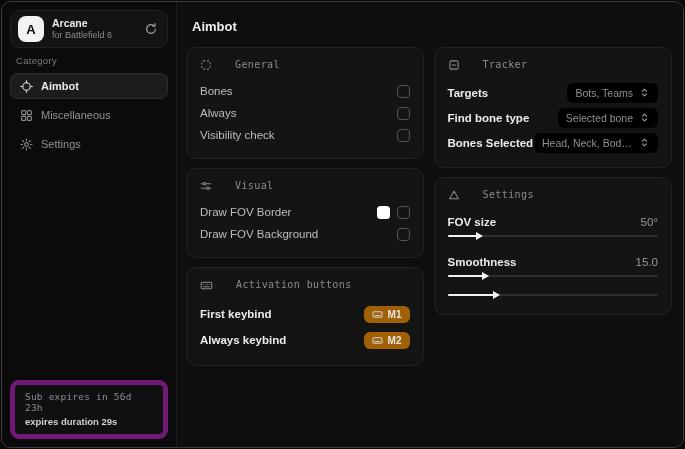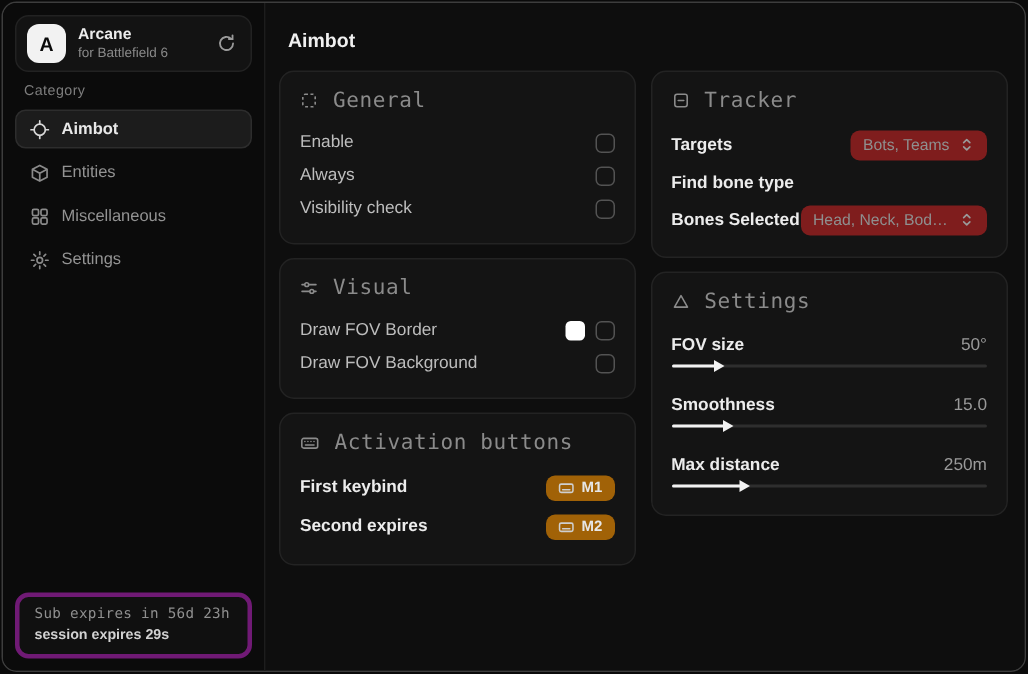--- a/index.html
+++ b/index.html
@@ -14,46 +14,46 @@
   .app-meta{flex:1;line-height:1.25;}
   .app-name{font-size:10.5px;font-weight:bold;color:#ececec;}
   .app-subtitle{font-size:9px;color:#8a8a8a;}
   .icon-btn{color:#9a9a9a;display:flex;align-items:center;justify-content:center;width:18px;height:18px;cursor:pointer;}
   .category-label{font-size:9.5px;color:#7d7d7d;margin:7px 0 7px 6px;letter-spacing:.3px;}
   .nav{display:flex;flex-direction:column;gap:3px;}
   .nav-item{display:flex;align-items:center;gap:8px;height:26px;padding:0 9px;border-radius:7px;font-size:11px;color:#939393;border:1px solid transparent;cursor:pointer;}
   .nav-item .nv-icon{color:#8a8a8a;display:flex;}
   .nav-item.active{background:#1c1c1c;border-color:#2d2d2d;color:#e8e8e8;font-weight:bold;}
   .nav-item.active .nv-icon{color:#d8d8d8;}
-  .sidebar-footer{position:absolute;left:8px;right:8px;bottom:8px;border:3px solid #701a75;background:#101010;border-radius:9px;padding:6px 10px 7px;}
+  .sidebar-footer{position:absolute;left:8px;right:8px;bottom:8px;border:5px solid #701a75;background:#101010;border-radius:9px;padding:6px 10px 7px;}
   .sf-line1{font-family:"DejaVu Sans Mono",monospace;font-size:9.5px;color:#8f8f8f;letter-spacing:.2px;}
   .sf-line2{font-size:9.5px;font-weight:bold;color:#d2d2d2;margin-top:3px;}
 
   
   .main{flex:1;background:#0e0e0e;padding:10px 11px 10px 9px;overflow:hidden;}
   .page-title{font-size:13px;font-weight:bold;color:#f0f0f0;margin:7px 0 13px 6px;}
   .columns{display:flex;gap:10px;}
   .col{display:flex;flex-direction:column;gap:9px;}
   .col-left{width:239px;}
   .col-right{width:240px;}
   .card{background:#141414;border:1px solid #232323;border-radius:10px;padding:11px 13px 12px;}
-  .card-title{display:flex;align-items:center;gap:10px;font-family:"DejaVu Sans Mono",monospace;font-size:14px;color:#8b8b8b;letter-spacing:.4px;margin-bottom:9px;}
+  .card-title{display:flex;align-items:flex-start;gap:23px;font-family:"DejaVu Sans Mono",monospace;font-size:10px;color:#8b8b8b;letter-spacing:.4px;margin-bottom:9px;}
   .card-title .ct-icon{color:#8b8b8b;display:flex;}
 
   .row{display:flex;align-items:center;justify-content:space-between;height:22px;}
   .row-label{font-size:11.5px;color:#bdbdbd;font-weight:500;}
   .row-label.bright{color:#ececec;font-weight:bold;}
   .checkbox{width:13px;height:13px;border:1.5px solid #535353;border-radius:4px;background:transparent;cursor:pointer;flex:none;}
   .right-group{display:flex;align-items:center;gap:7px;}
   .swatch{width:13px;height:13px;border-radius:3.5px;cursor:pointer;flex:none;}
 
   .keybind{display:flex;align-items:center;gap:5px;background:#a16207;border-radius:6px;padding:3px 8px;color:#e6e6e6;font-size:10px;font-weight:bold;cursor:pointer;}
   .keybind .kb-icon{color:#cfcfcf;display:flex;}
 
-  .select-pill{display:flex;align-items:center;gap:6px;background:#7f1d1d;border-radius:6px;padding:4px 8px;color:#8f8f8f;font-size:10.5px;cursor:pointer;max-width:150px;}
+  .select-pill{display:flex;align-items:center;gap:6px;background:#000000;border-radius:6px;padding:4px 8px;color:#8f8f8f;font-size:10.5px;cursor:pointer;max-width:150px;}
   .select-pill .sp-value{white-space:nowrap;overflow:hidden;text-overflow:ellipsis;}
   .select-pill .sp-icon{color:#9a9a9a;display:flex;flex:none;}
 
   .acc-row{margin-bottom:9px;}
   .acc-row:last-child{margin-bottom:2px;}
   .acc-top{display:flex;align-items:flex-end;justify-content:space-between;height:18px;}
   .acc-value{font-size:11.5px;color:#9a9a9a;}
   .slider{position:relative;height:10px;margin-top:3px;cursor:pointer;}
   .slider-track{position:absolute;top:4px;left:0;right:0;height:2px;background:#2e2e2e;border-radius:2px;}
   .slider-fill{position:absolute;top:4px;left:0;height:2px;background:#f2f2f2;border-radius:2px;}
@@ -87,29 +87,20 @@
         <span class="nv-icon">
           <svg width="13" height="13" viewBox="0 0 16 16" fill="none" stroke="currentColor" stroke-width="1.4" stroke-linecap="round">
             <circle cx="8" cy="8" r="4.6"></circle>
               <path d="M8 0.8v2.5M8 12.7v2.5M0.8 8h2.5M12.7 8h2.5"></path>
           </svg>
         </span>
         <span>Aimbot</span>
       </div>
       <div class="nav-item">
         <span class="nv-icon">
-          <svg width="13" height="13" viewBox="0 0 16 16" fill="none" stroke="currentColor" stroke-width="1.4" stroke-linejoin="round">
-            <path d="M8 1.6 14 4.8v6.4L8 14.4 2 11.2V4.8z"></path>
-              <path d="M2 4.8 8 8l6-3.2M8 8v6.4"></path>
-          </svg>
-        </span>
-        <span>Entities</span>
-      </div>
-      <div class="nav-item">
-        <span class="nv-icon">
           <svg width="13" height="13" viewBox="0 0 16 16" fill="none" stroke="currentColor" stroke-width="1.4">
             <rect x="2" y="2" width="5" height="5" rx="1.2"></rect>
               <rect x="9" y="2" width="5" height="5" rx="1.2"></rect>
             <rect x="2" y="9" width="5" height="5" rx="1.2"></rect>
               <rect x="9" y="9" width="5" height="5" rx="1.2"></rect>
           </svg>
         </span>
         <span>Miscellaneous</span>
       </div>
       <div class="nav-item">
@@ -118,42 +109,42 @@
             <circle cx="8" cy="8" r="2.3"></circle>
             <path d="M8 1.2v2M8 12.8v2M1.2 8h2M12.8 8h2M3.2 3.2l1.4 1.4M11.4 11.4l1.4 1.4M12.8 3.2l-1.4 1.4M4.6 11.4l-1.4 1.4"></path>
           </svg>
         </span>
         <span>Settings</span>
       </div>
     </div>
 
     <div class="sidebar-footer">
       <div class="sf-line1">Sub expires in 56d 23h</div>
-      <div class="sf-line2">session expires 29s</div>
+      <div class="sf-line2">expires duration 29s</div>
     </div>
   </div>
 
   <div class="main">
     <div class="page-title">Aimbot</div>
 
     <div class="columns">
 
       <div class="col col-left">
 
         <div class="card">
           <div class="card-title">
             <span class="ct-icon">
               <svg width="12" height="12" viewBox="0 0 16 16" fill="none" stroke="currentColor" stroke-width="1.4">
                 <rect x="2.5" y="2.5" width="11" height="11" rx="2" stroke-dasharray="2.6 2.2"></rect>
               </svg>
             </span>
             <span>General</span>
           </div>
           <div class="row">
-            <span class="row-label">Enable</span>
+            <span class="row-label">Bones</span>
             <span class="checkbox"></span>
           </div>
           <div class="row">
             <span class="row-label">Always</span>
             <span class="checkbox"></span>
           </div>
           <div class="row">
             <span class="row-label">Visibility check</span>
             <span class="checkbox"></span>
           </div>
@@ -199,21 +190,21 @@
               <span class="kb-icon">
                 <svg width="11" height="11" viewBox="0 0 16 16" fill="none" stroke="currentColor" stroke-width="1.5" stroke-linecap="round">
                   <rect x="1.5" y="4" width="13" height="8" rx="1.6"></rect>
                     <path d="M4.5 9.5h7"></path>
                 </svg>
               </span>
               <span>M1</span>
             </span>
           </div>
           <div class="row" style="height:26px;">
-            <span class="row-label bright">Second expires</span>
+            <span class="row-label bright">Always keybind</span>
             <span class="keybind">
               <span class="kb-icon">
                 <svg width="11" height="11" viewBox="0 0 16 16" fill="none" stroke="currentColor" stroke-width="1.5" stroke-linecap="round">
                   <rect x="1.5" y="4" width="13" height="8" rx="1.6"></rect>
                     <path d="M4.5 9.5h7"></path>
                 </svg>
               </span>
               <span>M2</span>
             </span>
           </div>
@@ -239,20 +230,28 @@
               <span class="sp-value">Bots, Teams</span>
               <span class="sp-icon">
                 <svg width="11" height="11" viewBox="0 0 16 16" fill="none" stroke="currentColor" stroke-width="1.6" stroke-linecap="round" stroke-linejoin="round">
                   <path d="M5 6 8 3l3 3M5 10l3 3 3-3"></path>
                 </svg>
               </span>
             </span>
           </div>
           <div class="row" style="height:25px;">
             <span class="row-label bright">Find bone type</span>
+            <span class="select-pill">
+              <span class="sp-value">Selected bone</span>
+              <span class="sp-icon">
+                <svg width="11" height="11" viewBox="0 0 16 16" fill="none" stroke="currentColor" stroke-width="1.6" stroke-linecap="round" stroke-linejoin="round">
+                  <path d="M5 6 8 3l3 3M5 10l3 3 3-3"></path>
+                </svg>
+              </span>
+            </span>
           </div>
           <div class="row" style="height:25px;">
             <span class="row-label bright">Bones Selected</span>
             <span class="select-pill" style="max-width:124px;">
               <span class="sp-value">Head, Neck, Body, Pe..</span>
               <span class="sp-icon">
                 <svg width="11" height="11" viewBox="0 0 16 16" fill="none" stroke="currentColor" stroke-width="1.6" stroke-linecap="round" stroke-linejoin="round">
                   <path d="M5 6 8 3l3 3M5 10l3 3 3-3"></path>
                 </svg>
               </span>
@@ -286,24 +285,20 @@
               <span class="row-label bright">Smoothness</span>
               <span class="acc-value">15.0</span>
             </div>
             <div class="slider">
               <div class="slider-track"></div>
               <div class="slider-fill" style="width: 17%;"></div>
             </div>
           </div>
 
           <div class="acc-row">
-            <div class="acc-top">
-              <span class="row-label bright">Max distance</span>
-              <span class="acc-value">250m</span>
-            </div>
             <div class="slider">
               <div class="slider-track"></div>
               <div class="slider-fill" style="width: 22%;"></div>
             </div>
           </div>
 
         </div>
       </div>
 
     </div>

